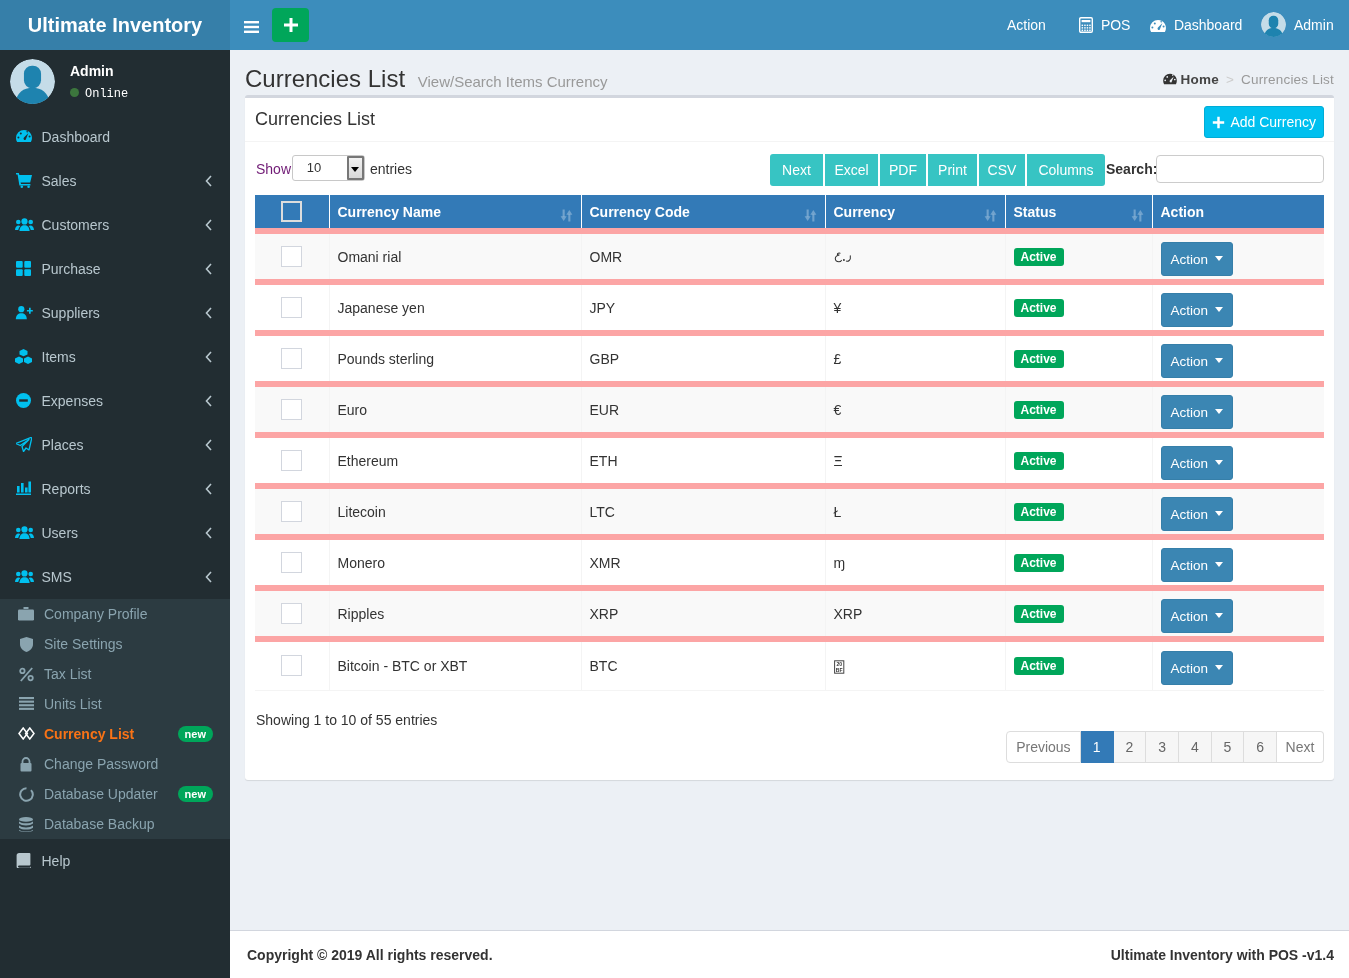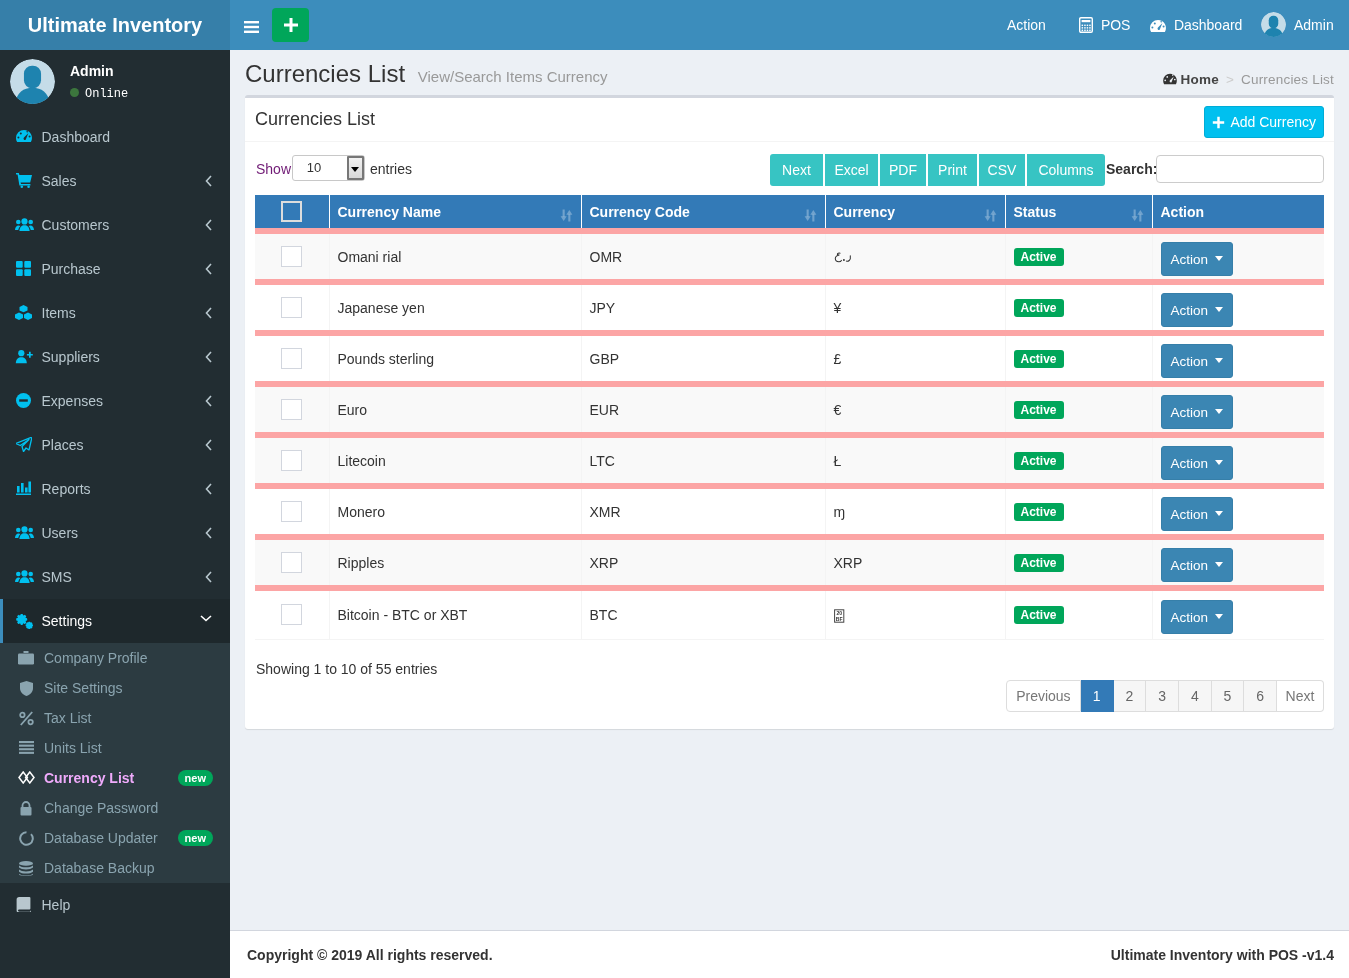--- a/index.html
+++ b/index.html
@@ -40,21 +40,21 @@
 .treeview-menu li { position:relative; height:30px; }
 .treeview-menu li a { display:block; height:30px; line-height:30px; color:#8aa4af; text-decoration:none; }
 .treeview-menu li.active a { color:#fff; }
 .treeview-menu .micon { position:absolute; left:18px; top:8px; width:16px; text-align:center; line-height:0; }
 .treeview-menu .mtext { margin-left:44px; font-size:14px; }
 .badge-new { position:absolute; right:17px; top:7px; background:#00a65a; color:#fff; font-size:11px; font-weight:bold; padding:2px 7px; border-radius:9px; line-height:12px; }
 
 
 .content-wrapper { position:absolute; left:230px; top:50px; width:1119px; height:880px; background:#ecf0f5; }
 .content-header { position:relative; padding:11px 15px 0 15px; height:42px; }
-.content-header h1 { font-size:24px; font-weight:normal; color:#333; display:inline-block; line-height:26px; }
+.content-header h1 { font-size:24px; font-weight:normal; color:#333; display:inline-block; line-height:36px; }
 .content-header h1 small { font-size:15px; color:#999; font-weight:normal; margin-left:6px; }
 .breadcrumb { position:absolute; right:15px; top:22px; font-size:13.5px; color:#999; list-style:none; letter-spacing:0.2px; }
 .breadcrumb .bhome { color:#444; font-weight:bold; }
 .breadcrumb .sep { color:#ccc; margin:0 7px; }
 .box { position:relative; margin:3px 15px 0 15px; background:#fff; border-radius:3px; border-top:3px solid #d2d6de; box-shadow:0 1px 1px rgba(0,0,0,0.1); }
 .box-header { position:relative; height:44px; border-bottom:1px solid #f4f4f4; }
 .box-title { position:absolute; left:10px; top:11px; font-size:18px; }
 .btn-add-currency { position:absolute; right:10px; top:8px; height:32px; background:#00c0ef; color:#fff; border:1px solid #00acd6; border-radius:3px; font-size:14px; padding:0 7px; line-height:30px; }
 .btn-add-currency svg { margin-right:5px; margin-top:-2px; }
 .box-body { position:relative; padding:10px; }
@@ -196,38 +196,38 @@
         <a><span class="micon"><svg width="15" height="15" viewBox="0 0 15 15">
               <rect x="0" y="0" width="6.7" height="6.7" rx="1" fill="#00c0ef"></rect>
               <rect x="8.3" y="0" width="6.7" height="6.7" rx="1" fill="#00c0ef"></rect>
               <rect x="0" y="8.3" width="6.7" height="6.7" rx="1" fill="#00c0ef"></rect>
               <rect x="8.3" y="8.3" width="6.7" height="6.7" rx="1" fill="#00c0ef"></rect>
             </svg></span><span class="mtext">Purchase</span><span class="chev"><svg width="7" height="12" viewBox="0 0 7 12">
               <path d="M6 1L1.5 6 6 11" stroke="#b8c7ce" stroke-width="1.6" fill="none"></path>
             </svg></span></a>
       </li>
     <li>
+        <a><span class="micon"><svg width="18" height="15" viewBox="0 0 18 15">
+              <g fill="#00c0ef">
+                <circle cx="6.3" cy="4.2" r="3.1"></circle>
+                <path d="M0.8 14.2c.2-4 2.4-5.9 5.5-5.9s5.3 1.9 5.5 5.9z"></path>
+                <path d="M14 2.8h1.7v2.1h2.1v1.7h-2.1v2.1H14V6.6h-2.1V4.9H14z"></path>
+              </g>
+            </svg></span><span class="mtext">Suppliers</span><span class="chev"><svg width="7" height="12" viewBox="0 0 7 12">
+              <path d="M6 1L1.5 6 6 11" stroke="#b8c7ce" stroke-width="1.6" fill="none"></path>
+            </svg></span></a>
+      </li>
+    <li>
         <a><span class="micon"><svg width="17" height="15" viewBox="0 0 17 15">
               <g fill="#00c0ef">
                 <path d="M8.5 0l4 1.9v3.5l-4 1.9-4-1.9V1.9z"></path>
                 <path d="M4 7.6l4 1.9V13l-4 1.9L0 13V9.5z"></path>
                 <path d="M13 7.6l4 1.9V13l-4 1.9L9 13V9.5z"></path>
               </g>
             </svg></span><span class="mtext">Items</span><span class="chev"><svg width="7" height="12" viewBox="0 0 7 12">
-              <path d="M6 1L1.5 6 6 11" stroke="#b8c7ce" stroke-width="1.6" fill="none"></path>
-            </svg></span></a>
-      </li>
-    <li>
-        <a><span class="micon"><svg width="18" height="15" viewBox="0 0 18 15">
-              <g fill="#00c0ef">
-                <circle cx="6.3" cy="4.2" r="3.1"></circle>
-                <path d="M0.8 14.2c.2-4 2.4-5.9 5.5-5.9s5.3 1.9 5.5 5.9z"></path>
-                <path d="M14 2.8h1.7v2.1h2.1v1.7h-2.1v2.1H14V6.6h-2.1V4.9H14z"></path>
-              </g>
-            </svg></span><span class="mtext">Suppliers</span><span class="chev"><svg width="7" height="12" viewBox="0 0 7 12">
               <path d="M6 1L1.5 6 6 11" stroke="#b8c7ce" stroke-width="1.6" fill="none"></path>
             </svg></span></a>
       </li>
     <li>
         <a><span class="micon"><svg width="15" height="15" viewBox="0 0 15 15">
               <circle cx="7.5" cy="7.5" r="7.5" fill="#00c0ef"></circle>
               <rect x="3.2" y="6.3" width="8.6" height="2.4" fill="#222d32"></rect>
             </svg></span><span class="mtext">Expenses</span><span class="chev"><svg width="7" height="12" viewBox="0 0 7 12">
               <path d="M6 1L1.5 6 6 11" stroke="#b8c7ce" stroke-width="1.6" fill="none"></path>
             </svg></span></a>
@@ -273,38 +273,20 @@
                 <path d="M4.4 14c.2-3.9 2.2-5.8 5.1-5.8s4.9 1.9 5.1 5.8z"></path>
                 <circle cx="3.3" cy="5" r="2.3"></circle>
                 <path d="M0 13c.2-3 1.6-4.5 3.6-4.5.7 0 1.3.2 1.8.5-1.2 1.2-1.9 2.6-2.1 4z"></path>
                 <circle cx="15.7" cy="5" r="2.3"></circle>
                 <path d="M19 13c-.2-3-1.6-4.5-3.6-4.5-.7 0-1.3.2-1.8.5 1.2 1.2 1.9 2.6 2.1 4z"></path>
               </g>
             </svg></span><span class="mtext">SMS</span><span class="chev"><svg width="7" height="12" viewBox="0 0 7 12">
               <path d="M6 1L1.5 6 6 11" stroke="#b8c7ce" stroke-width="1.6" fill="none"></path>
             </svg></span></a>
       </li>
-    <li class="active">
-        <a><span class="micon"><svg width="18" height="16" viewBox="0 0 18 16">
-              <g fill="#00c0ef">
-                <rect x="5.4" y="0.9" width="2.6" height="11" rx="0.8"></rect>
-                <rect x="1.2" y="5.1" width="11" height="2.6" rx="0.8"></rect>
-                <rect x="5.4" y="0.9" width="2.6" height="11" rx="0.8" transform="rotate(45 6.7 6.4)"></rect>
-                <rect x="5.4" y="0.9" width="2.6" height="11" rx="0.8" transform="rotate(-45 6.7 6.4)"></rect>
-                <path fill-rule="evenodd" d="M6.7 2.1a4.3 4.3 0 1 0 0 8.6 4.3 4.3 0 0 0 0-8.6zm0 2.5a1.8 1.8 0 1 1 0 3.6 1.8 1.8 0 0 1 0-3.6z"></path>
-                <rect x="13.2" y="8.7" width="2.2" height="7.4" rx="0.7"></rect>
-                <rect x="10.6" y="11.3" width="7.4" height="2.2" rx="0.7"></rect>
-                <rect x="13.2" y="8.7" width="2.2" height="7.4" rx="0.7" transform="rotate(45 14.3 12.4)"></rect>
-                <rect x="13.2" y="8.7" width="2.2" height="7.4" rx="0.7" transform="rotate(-45 14.3 12.4)"></rect>
-                <path fill-rule="evenodd" d="M14.3 9.6a2.8 2.8 0 1 0 0 5.6 2.8 2.8 0 0 0 0-5.6zm0 1.7a1.1 1.1 0 1 1 0 2.2 1.1 1.1 0 0 1 0-2.2z"></path>
-              </g>
-            </svg></span><span class="mtext">Settings</span><span class="chev"><svg width="12" height="7" viewBox="0 0 12 7">
-              <path d="M1 1l5 4.5L11 1" stroke="#fff" stroke-width="1.6" fill="none"></path>
-            </svg></span></a>
-      </li>
   </ul>
   <ul class="treeview-menu">
     <li>
         <a><span class="micon"><svg width="16" height="14" viewBox="0 0 16 14">
               <path d="M5.5 0h5v2h-5zM6.5 1h3v1h-3z" fill="#8aa4af"></path>
               <rect x="0" y="2.5" width="16" height="11" rx="1.2" fill="#8aa4af"></rect>
             </svg></span><span class="mtext">Company Profile</span></a>
       </li>
     <li>
         <a><span class="micon"><svg width="13" height="15" viewBox="0 0 13 15">
@@ -329,21 +311,21 @@
                 <rect x="0" y="10.8" width="15" height="2.1"></rect>
               </g>
             </svg></span><span class="mtext">Units List</span></a>
       </li>
     <li class="active">
         <a><span class="micon"><svg width="17" height="13" viewBox="0 0 17 13">
               <g stroke="#fff" fill="none" stroke-width="1.5">
                 <path d="M5.2 1L1 6.5 5.2 12l4.2-5.5z"></path>
                 <path d="M11.8 1L7.6 6.5l4.2 5.5L16 6.5z"></path>
               </g>
-            </svg></span><span class="mtext" style="font-weight:bold;color:#f0abfc">Currency List</span><span class="badge-new">new</span></a>
+            </svg></span><span class="mtext" style="font-weight:bold;color:#f97316">Currency List</span><span class="badge-new">new</span></a>
       </li>
     <li>
         <a><span class="micon"><svg width="12" height="15" viewBox="0 0 12 15">
               <path d="M2.5 6V4.5a3.5 3.5 0 0 1 7 0V6" stroke="#8aa4af" stroke-width="1.8" fill="none"></path>
               <rect x="0.5" y="6" width="11" height="8.5" rx="1" fill="#8aa4af"></rect>
             </svg></span><span class="mtext">Change Password</span></a>
       </li>
     <li>
         <a><span class="micon"><svg width="15" height="15" viewBox="0 0 15 15">
               <path d="M7.5 1.2a6.3 6.3 0 1 0 4.5 1.9" stroke="#8aa4af" stroke-width="2" fill="none"></path>
@@ -495,20 +477,30 @@
         <tr class="odd">
               <td>
                 <span class="cb"></span>
               </td>
               <td>Euro</td>
               <td>EUR</td>
               <td>€</td>
               <td><span class="badge-active">Active</span></td>
               <td><span class="btn-action">Action<span class="caret"></span></span></td>
             </tr>
+        <tr class="even">
+              <td>
+                <span class="cb"></span>
+              </td>
+              <td>Ethereum</td>
+              <td>ETH</td>
+              <td>Ξ</td>
+              <td><span class="badge-active">Active</span></td>
+              <td><span class="btn-action">Action<span class="caret"></span></span></td>
+            </tr>
         <tr class="odd">
               <td>
                 <span class="cb"></span>
               </td>
               <td>Litecoin</td>
               <td>LTC</td>
               <td>Ł</td>
               <td><span class="badge-active">Active</span></td>
               <td><span class="btn-action">Action<span class="caret"></span></span></td>
             </tr>

